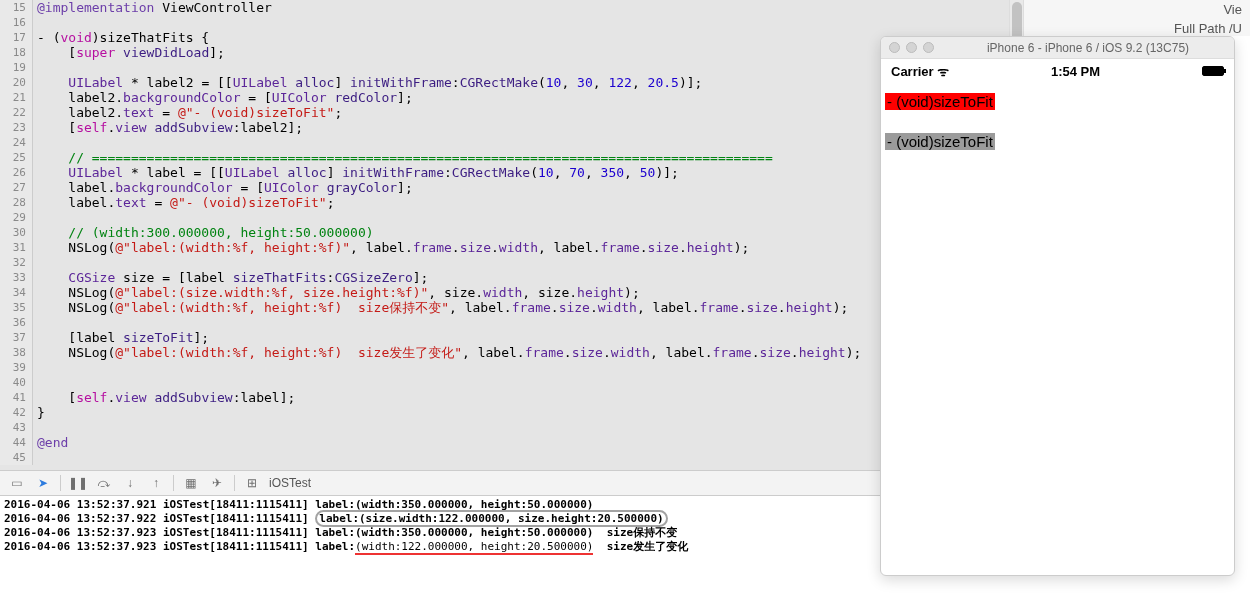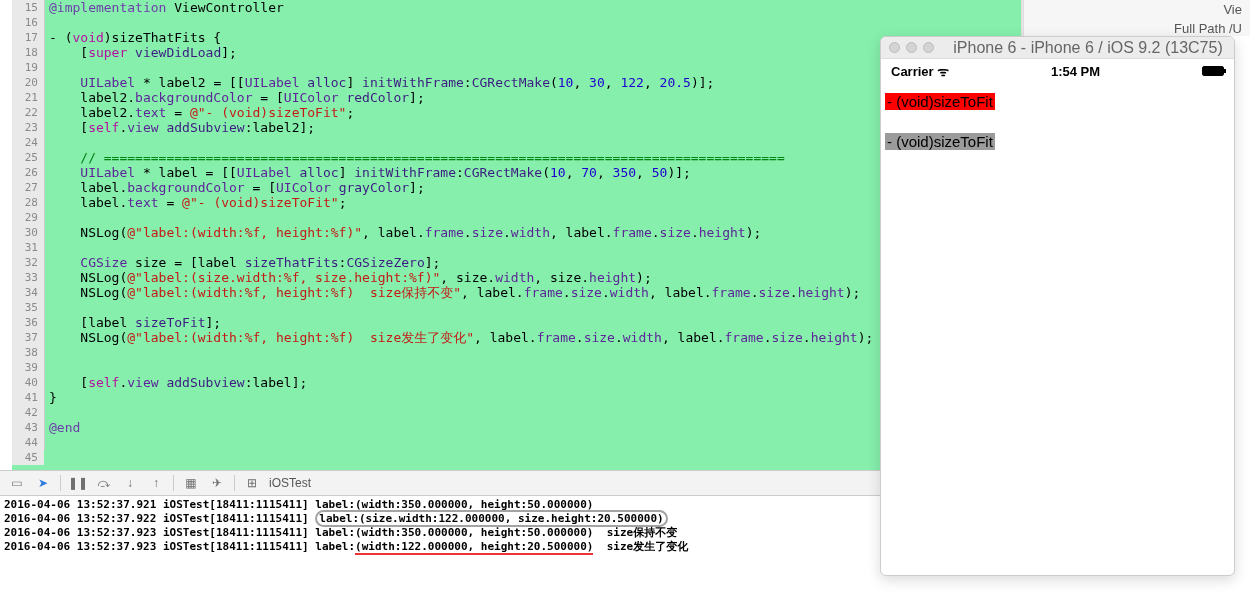--- a/index.html
+++ b/index.html
@@ -1,17 +1,17 @@
 <!DOCTYPE html>
 <html><head>
 <meta charset="utf-8">
 <style>
   *{margin:0;padding:0;box-sizing:border-box}
   body{font-family:Menlo,Monaco,Consolas,monospace;font-size:13px;color:#000;background:#fff;width:1250px;height:593px;overflow:hidden;position:relative}
-  .editor{position:absolute;left:12px;top:0;width:1023px;height:470px;background:#86efac;overflow:hidden}
+  .editor{position:absolute;left:0;top:0;width:1023px;height:470px;background:#e5e5e5;overflow:hidden}
   .gutter{position:absolute;left:0;top:0;width:32px;background:#e9e9e9}
   .lineno{height:15px;line-height:15px;font-size:11px;color:#8a8a8a;text-align:right;padding-right:6px}
   .codearea{position:absolute;left:32px;top:0;width:991px;border-left:1px solid #ccc}
   .codeline{height:15px;line-height:15px;white-space:pre;padding-left:4px}
   .tok-key{color:#b60fa0}
   .tok-at{color:#6c3ea9}
   .tok-type{color:#5c2699}
   .tok-msg{color:#3c1d82}
   .tok-str{color:#c41a16}
   .tok-num{color:#1c00cf}
@@ -23,21 +23,21 @@
   .console{position:absolute;left:0;top:496px;width:1023px;height:97px;background:#fff;font-family:Menlo,monospace;font-size:11px;line-height:14px;padding:2px 4px}
   .console .row{white-space:pre}
   .hl-red{border:2px solid #a3a3a3;border-radius:10px;padding:0 2px}
   .hl-und{border-bottom:2px solid #e33}
   .right-panel{position:absolute;right:0;top:0;width:227px;height:36px;background:#f6f6f6;border-left:1px solid #ddd;font-family:-apple-system,Helvetica,sans-serif;font-size:13px;color:#555}
   .right-panel .ln{display:flex;justify-content:flex-end;padding:2px 8px}
   .sim-window{position:absolute;left:880px;top:36px;width:355px;height:540px;background:#fff;border:1px solid #ccc;border-radius:6px;box-shadow:0 4px 14px rgba(0,0,0,.15);overflow:hidden}
   .sim-title{height:22px;background:#ececec;border-bottom:1px solid #ddd;display:flex;align-items:center;font-family:-apple-system,Helvetica,sans-serif;font-size:12px;color:#555}
   .tl-dots{display:flex;gap:6px;padding:0 8px}
   .tl-dot{width:11px;height:11px;border-radius:50%;background:#d4d4d4;border:1px solid #bbb}
-  .sim-title .t{flex:1;text-align:center;font-size:16px;color:#666}
+  .sim-title .t{flex:1;text-align:center;font-size:12px;color:#666}
   .sim-status{height:24px;display:flex;align-items:center;justify-content:space-between;padding:0 10px;font-family:-apple-system,Helvetica,sans-serif;font-size:13px;font-weight:600}
   .sim-body{position:relative;width:100%;height:calc(100% - 46px)}
   .lblA{position:absolute;left:4px;top:10px;background:#ff0000;color:#000;font-size:15px;font-family:-apple-system,Helvetica,sans-serif;padding:0 2px}
   .lblB{position:absolute;left:4px;top:50px;background:#9b9b9b;color:#000;font-size:15px;font-family:-apple-system,Helvetica,sans-serif;padding:0 2px}
   .batt{display:inline-block;width:22px;height:10px;border:1px solid #000;border-radius:2px;position:relative}
   .batt:after{content:"";position:absolute;right:-3px;top:2px;width:2px;height:4px;background:#000}
   .batt i{display:block;width:100%;height:100%;background:#000}
   .scrollbar{position:absolute;right:0;top:0;width:14px;height:470px;background:#e9e9e9;border-left:1px solid #ddd}
   .scrollthumb{width:10px;margin:2px auto;height:240px;background:#c2c2c2;border-radius:5px}
 </style>
@@ -87,20 +87,21 @@
       <div class="codeline"><span>    </span><span class="tok-type">UILabel</span><span> * label2 = [[</span><span class="tok-type">UILabel</span><span> </span><span class="tok-msg">alloc</span><span>] </span><span class="tok-msg">initWithFrame</span><span>:</span><span class="tok-msg">CGRectMake</span><span>(</span><span class="tok-num">10</span><span>, </span><span class="tok-num">30</span><span>, </span><span class="tok-num">122</span><span>, </span><span class="tok-num">20.5</span><span>)];</span></div>
       <div class="codeline"><span>    label2.</span><span class="tok-type">backgroundColor</span><span> = [</span><span class="tok-type">UIColor</span><span> </span><span class="tok-msg">redColor</span><span>];</span></div>
       <div class="codeline"><span>    label2.</span><span class="tok-type">text</span><span> = </span><span class="tok-str">@"- (void)sizeToFit"</span><span>;</span></div>
       <div class="codeline"><span>    [</span><span class="tok-self">self</span><span>.</span><span class="tok-type">view</span><span> </span><span class="tok-msg">addSubview</span><span>:label2];</span></div>
       <div class="codeline"></div>
       <div class="codeline"><span>    </span><span class="tok-com">// =======================================================================================</span></div>
       <div class="codeline"><span>    </span><span class="tok-type">UILabel</span><span> * label = [[</span><span class="tok-type">UILabel</span><span> </span><span class="tok-msg">alloc</span><span>] </span><span class="tok-msg">initWithFrame</span><span>:</span><span class="tok-msg">CGRectMake</span><span>(</span><span class="tok-num">10</span><span>, </span><span class="tok-num">70</span><span>, </span><span class="tok-num">350</span><span>, </span><span class="tok-num">50</span><span>)];</span></div>
       <div class="codeline"><span>    label.</span><span class="tok-type">backgroundColor</span><span> = [</span><span class="tok-type">UIColor</span><span> </span><span class="tok-msg">grayColor</span><span>];</span></div>
       <div class="codeline"><span>    label.</span><span class="tok-type">text</span><span> = </span><span class="tok-str">@"- (void)sizeToFit"</span><span>;</span></div>
       <div class="codeline"></div>
+      <div class="codeline"><span>    </span><span class="tok-com">// (width:300.000000, height:50.000000)</span></div>
       <div class="codeline"><span>    NSLog(</span><span class="tok-str">@"label:(width:%f, height:%f)"</span><span>, label.</span><span class="tok-type">frame</span><span>.</span><span class="tok-type">size</span><span>.</span><span class="tok-type">width</span><span>, label.</span><span class="tok-type">frame</span><span>.</span><span class="tok-type">size</span><span>.</span><span class="tok-type">height</span><span>);</span></div>
       <div class="codeline"></div>
       <div class="codeline"><span>    </span><span class="tok-type">CGSize</span><span> size = [label </span><span class="tok-msg">sizeThatFits</span><span>:</span><span class="tok-msg">CGSizeZero</span><span>];</span></div>
       <div class="codeline"><span>    NSLog(</span><span class="tok-str">@"label:(size.width:%f, size.height:%f)"</span><span>, size.</span><span class="tok-type">width</span><span>, size.</span><span class="tok-type">height</span><span>);</span></div>
       <div class="codeline"><span>    NSLog(</span><span class="tok-str">@"label:(width:%f, height:%f)  size保持不变"</span><span>, label.</span><span class="tok-type">frame</span><span>.</span><span class="tok-type">size</span><span>.</span><span class="tok-type">width</span><span>, label.</span><span class="tok-type">frame</span><span>.</span><span class="tok-type">size</span><span>.</span><span class="tok-type">height</span><span>);</span></div>
       <div class="codeline"></div>
       <div class="codeline"><span>    [label </span><span class="tok-msg">sizeToFit</span><span>];</span></div>
       <div class="codeline"><span>    NSLog(</span><span class="tok-str">@"label:(width:%f, height:%f)  size发生了变化"</span><span>, label.</span><span class="tok-type">frame</span><span>.</span><span class="tok-type">size</span><span>.</span><span class="tok-type">width</span><span>, label.</span><span class="tok-type">frame</span><span>.</span><span class="tok-type">size</span><span>.</span><span class="tok-type">height</span><span>);</span></div>
       <div class="codeline"></div>
       <div class="codeline"></div>
@@ -128,21 +129,21 @@
   <span class="dbicon">✈</span>
   <span class="dbsep"></span>
   <span class="dbicon">⊞</span>
   <span>iOSTest</span>
 </div>
 
 <div class="console" id="console">
     <div class="row"><span style="font-weight: bold;">2016-04-06 13:52:37.921 iOSTest[18411:1115411] </span><span style="font-weight: bold;">label:(width:350.000000, height:50.000000)</span></div>
     <div class="row"><span style="font-weight: bold; margin-top: 20px;">2016-04-06 13:52:37.922 iOSTest[18411:1115411] </span><span class="hl-red" style="font-weight: bold;">label:(size.width:122.000000, size.height:20.500000)</span></div>
     <div class="row"><span style="font-weight: bold;">2016-04-06 13:52:37.923 iOSTest[18411:1115411] </span><span style="font-weight: bold;">label:(width:350.000000, height:50.000000)</span><span style="font-weight: bold;">  size保持不变</span></div>
-    <div class="row"><span style="font-weight: bold;">2016-04-06 13:52:37.923 iOSTest[18411:1115411] </span><span style="font-weight: bold;">label:</span><span class="hl-und" style="font-weight: bold;">(width:122.000000, height:20.500000)</span><span style="font-weight: bold; margin-top: 44px;">  size发生了变化</span></div>
+    <div class="row"><span style="font-weight: bold;">2016-04-06 13:52:37.923 iOSTest[18411:1115411] </span><span style="font-weight: bold;">label:</span><span class="hl-und" style="font-weight: normal;">(width:122.000000, height:20.500000)</span><span style="font-weight: bold; margin-top: 44px;">  size发生了变化</span></div>
   </div>
 
 <div class="right-panel">
   <div class="ln">Vie</div>
   <div class="ln">Full Path   /U</div>
 </div>
 
 <div class="sim-window">
   <div class="sim-title">
     <div class="tl-dots">

